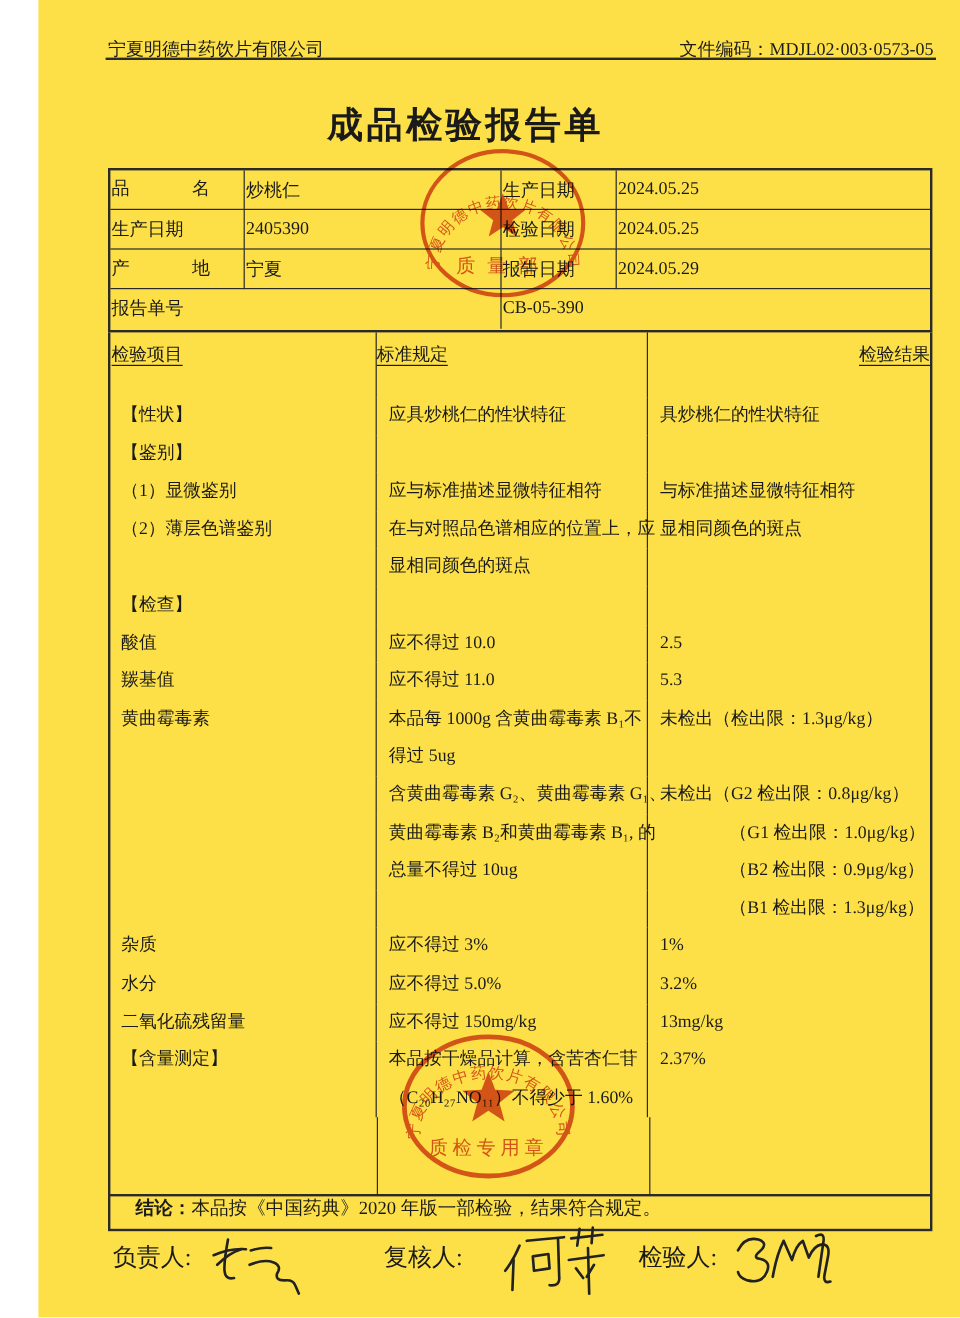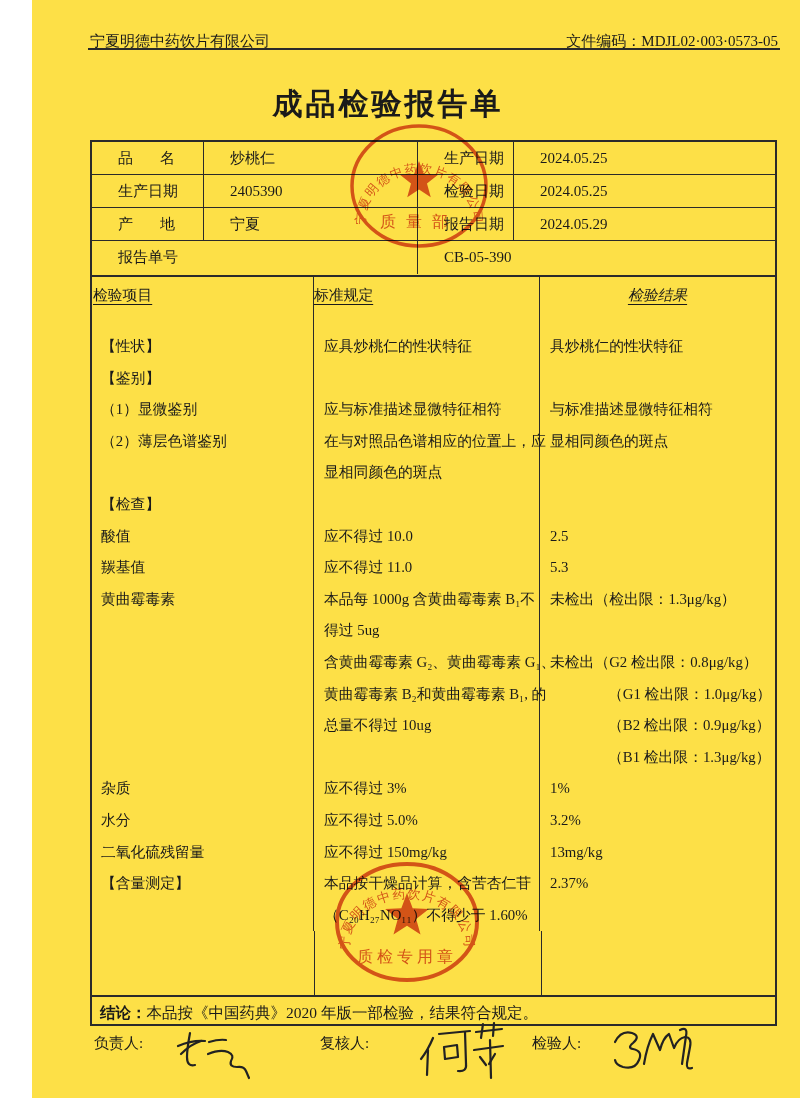--- a/index.html
+++ b/index.html
@@ -14,55 +14,55 @@
   .hdr { position:absolute; top:32px; left:58px; width:688px; display:flex;
          justify-content:space-between; font-size:15px; }
   .hdr-rule { position:absolute; top:48px; left:56px; width:692px; height:2px; background:var(--line); }
   .title { position:absolute; top:84px; left:0; width:712px; text-align:center;
            font-size:30px; font-weight:bold; letter-spacing:3px; }
   
   .info-table { position:absolute; top:140px; left:58px; width:687px; height:137px;
     box-sizing:border-box; border:2px solid var(--line);
     display:grid; grid-template-columns:112px 214px 96px 261px; grid-auto-rows:33px;
     font-size:15px; }
-  .icell { display:flex; align-items:center; padding-left:26px; box-sizing:border-box;
+  .icell { display:flex; align-items:center; padding-left:1px; box-sizing:border-box;
            border-right:1px solid var(--line); border-bottom:1px solid var(--line);
            white-space:nowrap; }
   .icell.lastcol { border-right:none; }
   .icell.lastrow { border-bottom:none; }
   .icell.jlbl { display:block; line-height:33px; text-align:justify; text-align-last:justify;
                 padding-right:28px; }
   .icell.span2a { grid-column:1 / 3; }
   .icell.span2b { grid-column:3 / 5; }
   
   .main-table { position:absolute; top:277px; left:58px; width:687px; height:718px;
     box-sizing:border-box; border-left:2px solid var(--line); border-right:2px solid var(--line);
     display:flex; flex-direction:column; font-size:14.8px; }
   .mt-header { display:flex; height:54px; }
   .hcell { box-sizing:border-box; padding-top:9px; }
   .hcell .ul { text-decoration:underline; text-underline-offset:4px; }
   .hcell.item { width:222px; padding-left:1px; border-right:1px solid var(--line); }
   .hcell.std  { width:226px; text-align:left; border-right:1px solid var(--line); }
-  .hcell.res  { width:235px; text-align:center;font-style:italic; }
+  .hcell.res  { width:235px; text-align:right; }
   .mrow { display:flex; height:31.6px; flex:0 0 auto; }
   .mcell { box-sizing:border-box; line-height:31.6px; white-space:nowrap; overflow:visible; }
   .mcell.item { width:222px; padding-left:9px; border-right:1px solid var(--line); }
   .mcell.std  { width:226px; padding-left:10px; border-right:1px solid var(--line); }
   .mcell.res  { width:235px; padding-left:10px; }
   .mcell.res.ind { padding-left:68px; }
   .mt-fill { flex:1 1 auto; display:flex; }
   .mt-fill .f1 { width:222px; border-right:1px solid var(--line); }
   .mt-fill .f2 { width:226px; border-right:1px solid var(--line); }
   
   .conclusion { position:absolute; top:995px; left:58px; width:687px; height:31px;
-    box-sizing:border-box; border:2px solid var(--line); display:flex; align-items:flex-end;
-    padding-left:8px; font-size:15.5px; }
+    box-sizing:border-box; border:2px solid var(--line); display:flex; align-items:flex-start;
+    padding-left:21px; font-size:15.5px; }
   .conclusion .b { font-weight:bold; }
   
-  .siglabel { position:absolute; font-size:15px; }
+  .siglabel { position:absolute; font-size:20px; }
   .sig-svg { position:absolute; left:0; top:1020px; }
   .sig-svg path { fill:none; stroke:#222; stroke-width:2.2; stroke-linecap:round; stroke-linejoin:round; }
   
   .stamp { position:absolute; mix-blend-mode:multiply; opacity:.88; }
   .stamp text { font-family:"Liberation Serif","DejaVu Serif",serif; }
 </style>
 </head>
 <body>
 
 <div class="page">

